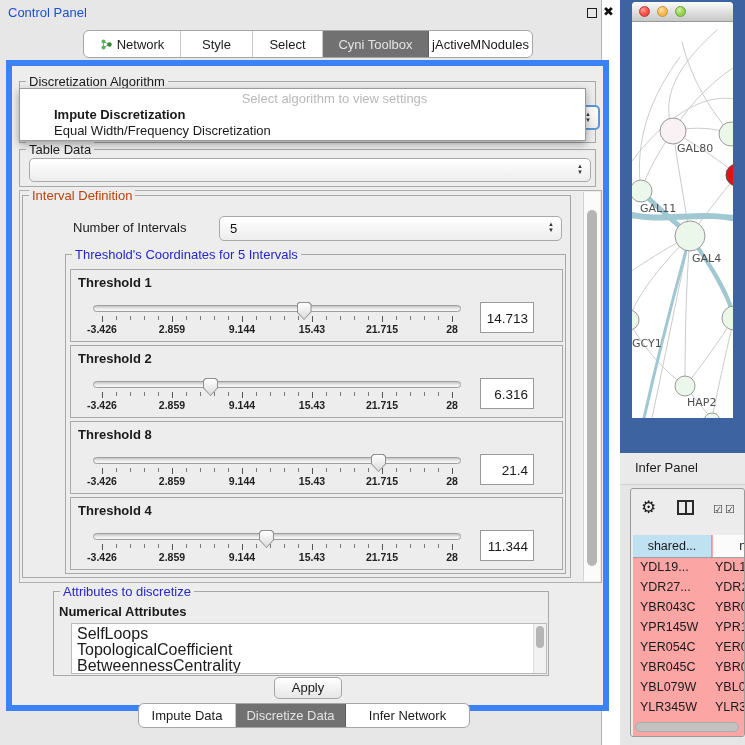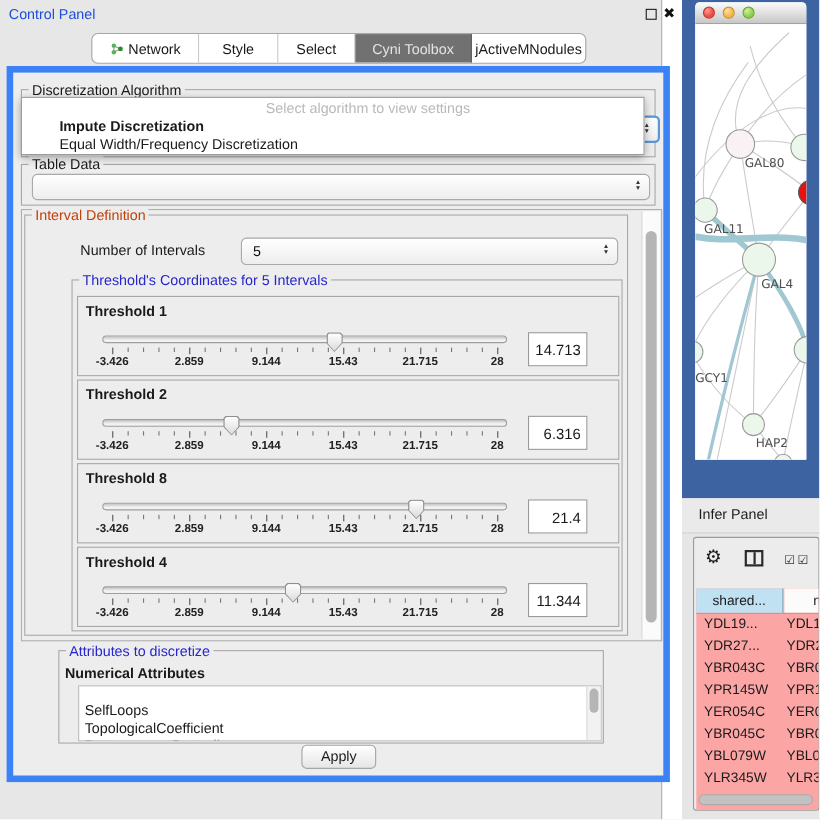--- a/index.html
+++ b/index.html
@@ -58,21 +58,21 @@
           clip-path:polygon(15% 0,85% 0,100% 12%,100% 55%,50% 100%,0 55%,0 12%);}
   .tick{position:absolute;top:14px;width:1px;height:4px;background:#777;}
   .tick.major{height:6px;background:#555;}
   .ticklab{position:absolute;top:21px;width:60px;text-align:center;font-size:10.5px;font-weight:bold;color:#222;}
   .tvalue{position:absolute;right:28px;top:32px;width:54px;height:31px;background:#ffffff;border:1px solid #9a9a9a;
           font-size:13.5px;line-height:31px;text-align:right;padding-right:5px;box-sizing:border-box;}
   
   #attr-group{left:41px;top:525px;width:496px;height:85px;}
   #attr-sub{position:absolute;left:5px;top:12px;font-weight:bold;}
   #attr-list{position:absolute;left:17px;top:31px;width:476px;height:51px;background:#ffffff;border:1px solid #bbb;overflow:hidden;box-sizing:border-box;}
-  .aitem{position:absolute;left:5px;height:16px;font-size:13px;line-height:16px;margin-top:12px;}
+  .aitem{position:absolute;left:5px;height:16px;font-size:16px;line-height:16px;}
   #alist-sb{position:absolute;right:0;top:0;width:12px;height:100%;background:#f2f2f2;border-left:1px solid #ddd;}
   #alist-thumb{position:absolute;left:2px;top:2px;width:8px;height:22px;border-radius:4px;background:#b5b5b5;}
   #apply-btn{position:absolute;left:262px;top:611px;width:68px;height:22px;background:linear-gradient(180deg,#ffffff,#e6e6e6);
              border:1px solid #a5a5a5;border-radius:5px;text-align:center;line-height:20px;font-size:13px;box-sizing:border-box;}
   
   #right-bg{position:absolute;left:620px;top:453px;width:125px;height:292px;background:#e6e6e6;}
   #net-frame{position:absolute;left:620px;top:0;width:125px;height:453px;background:#3d63a0;}
   #mac-win{position:absolute;left:12px;top:2px;width:101px;height:416px;background:#ffffff;border-radius:4px 4px 0 0;overflow:hidden;}
   #mac-titlebar{position:absolute;left:0;top:0;width:113px;height:20px;background:linear-gradient(180deg,#fbfbfb,#c7c7c7);border-bottom:1px solid #9a9a9a;box-sizing:border-box;}
   .light{position:absolute;top:4px;width:11px;height:11px;border-radius:50%;box-sizing:border-box;}
@@ -359,20 +359,31 @@
           </div>
         <div class="aitem" style="top: 2px;">SelfLoops</div>
             <div class="aitem" style="top: 18px;">TopologicalCoefficient</div>
             <div class="aitem" style="top: 34px;">BetweennessCentrality</div>
           </div>
       </div>
 
       <div id="apply-btn">Apply</div>
     </div>
 
+    <div id="bottom-tabs" class="tabbar">
+        <div class="tab" style="width: 97px; flex: 0 0 auto;">
+          <div style="display: inline;">Impute Data</div>
+        </div>
+        <div class="tab sel" style="width: 110px; flex: 0 0 auto;">
+          <div style="display: inline;">Discretize Data</div>
+        </div>
+        <div class="tab" style="width: 123px; flex: 0 0 auto;">
+          <div style="display: inline;">Infer Network</div>
+        </div>
+      </div>
   </div>
 
   <div id="right-bg"></div>
   <div id="net-frame">
     <div id="mac-win">
       <div id="mac-titlebar">
         <div id="light-red" class="light"></div>
         <div id="light-yellow" class="light"></div>
         <div id="light-green" class="light"></div>
       </div>

